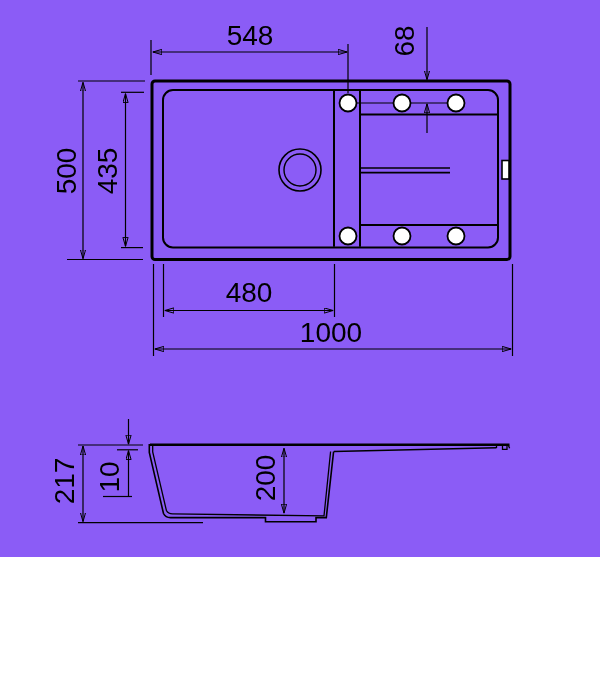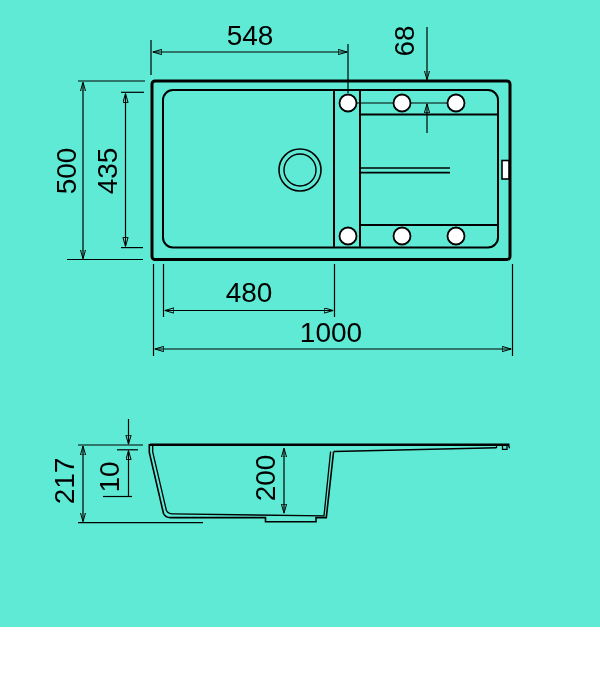--- a/index.html
+++ b/index.html
@@ -1,16 +1,16 @@
 <!DOCTYPE html>
 <html><head>
 <meta charset="utf-8">
 <style>
   html,body{margin:0;padding:0;background:#ffffff;}
-  .stage{position:relative;width:600px;height:627px;background:#5eead4;overflow:hidden;
+  .stage{position:relative;width:600px;height:557px;background:#8b5cf6;overflow:hidden;
          font-family:"Liberation Sans",sans-serif;}
   svg line,svg path,svg rect,svg circle{stroke:#000;fill:none;stroke-linecap:butt;}
   .w30{stroke-width:3}
   .w26{stroke-width:2.6}
   .w20{stroke-width:2}
   .w18{stroke-width:1.8}
   .w16{stroke-width:1.6}
   .w14{stroke-width:1.4}
   .w13{stroke-width:1.3}
   .w12{stroke-width:1.2}

